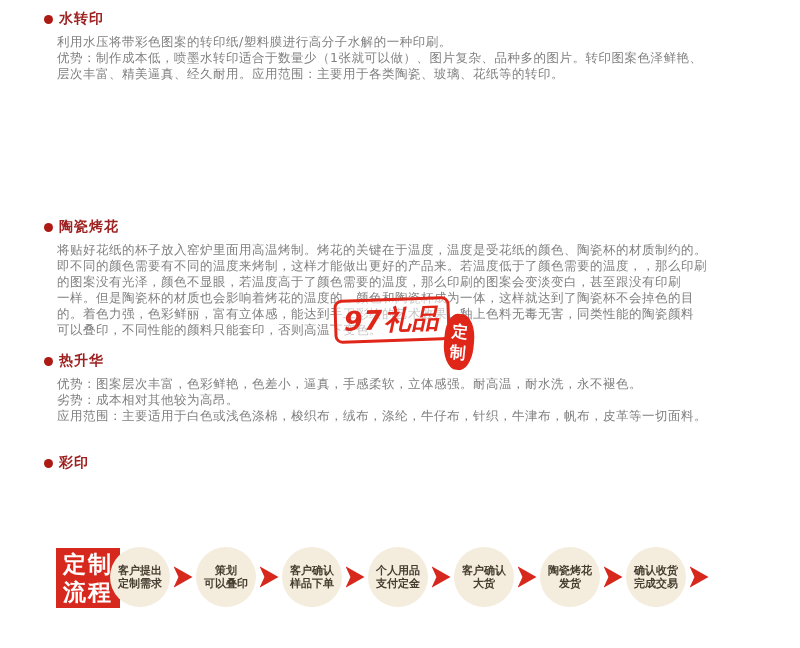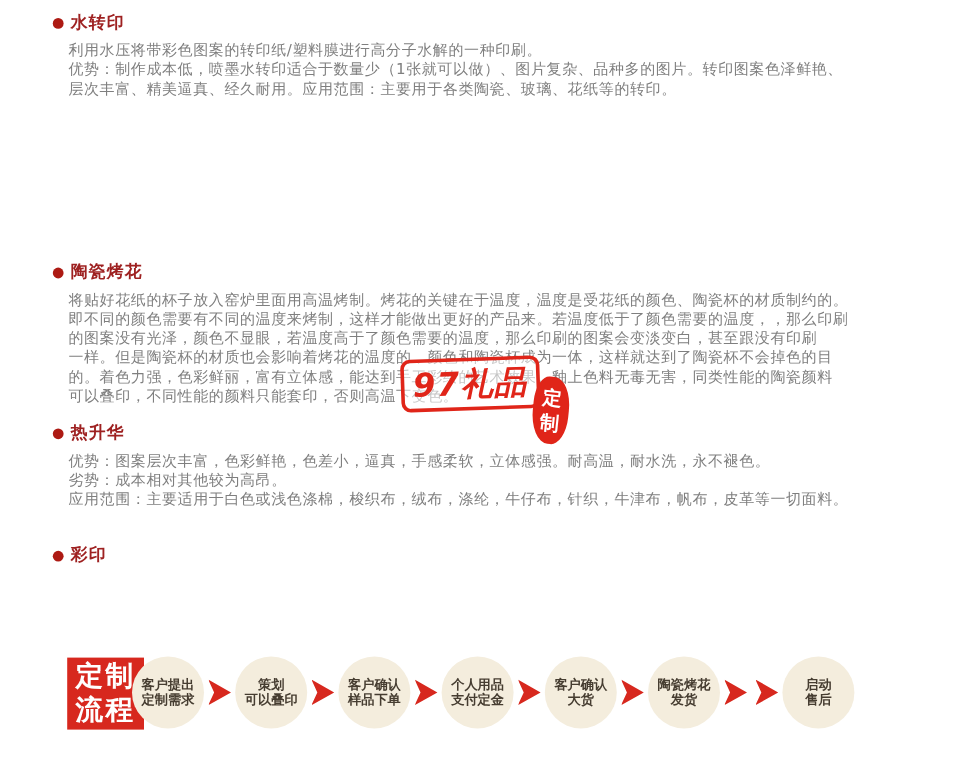--- a/index.html
+++ b/index.html
@@ -197,25 +197,25 @@
         </div>
 
       <div class="step-circle">
         <span class="step-label">陶瓷烤花
 发货</span>
       </div>
       <div class="flow-arrow">
           <span class="shape"></span>
         </div>
 
-      <div class="flow-arrow">
-          <span class="shape"></span>
-        </div>
-
-      <div class="step-circle">
-        <span class="step-label">启动
-售后</span>
-      </div>
+      <div class="step-circle">
+        <span class="step-label">确认收货
+完成交易</span>
+      </div>
+      <div class="flow-arrow">
+          <span class="shape"></span>
+        </div>
+
 
     </div>
   </div>
 
 </div>
 
 </body></html>

